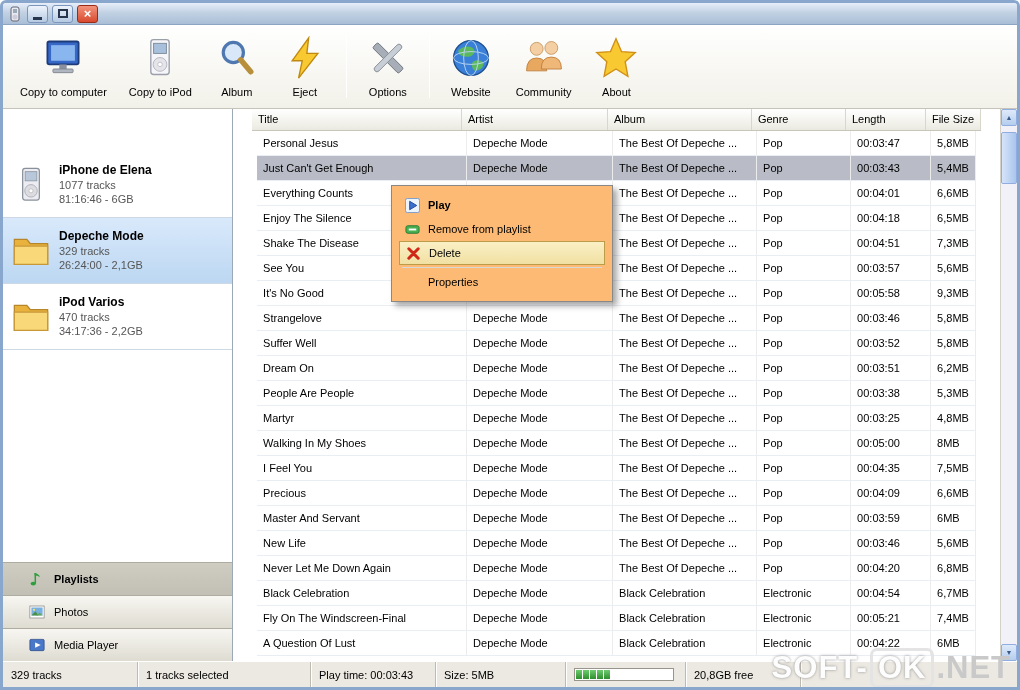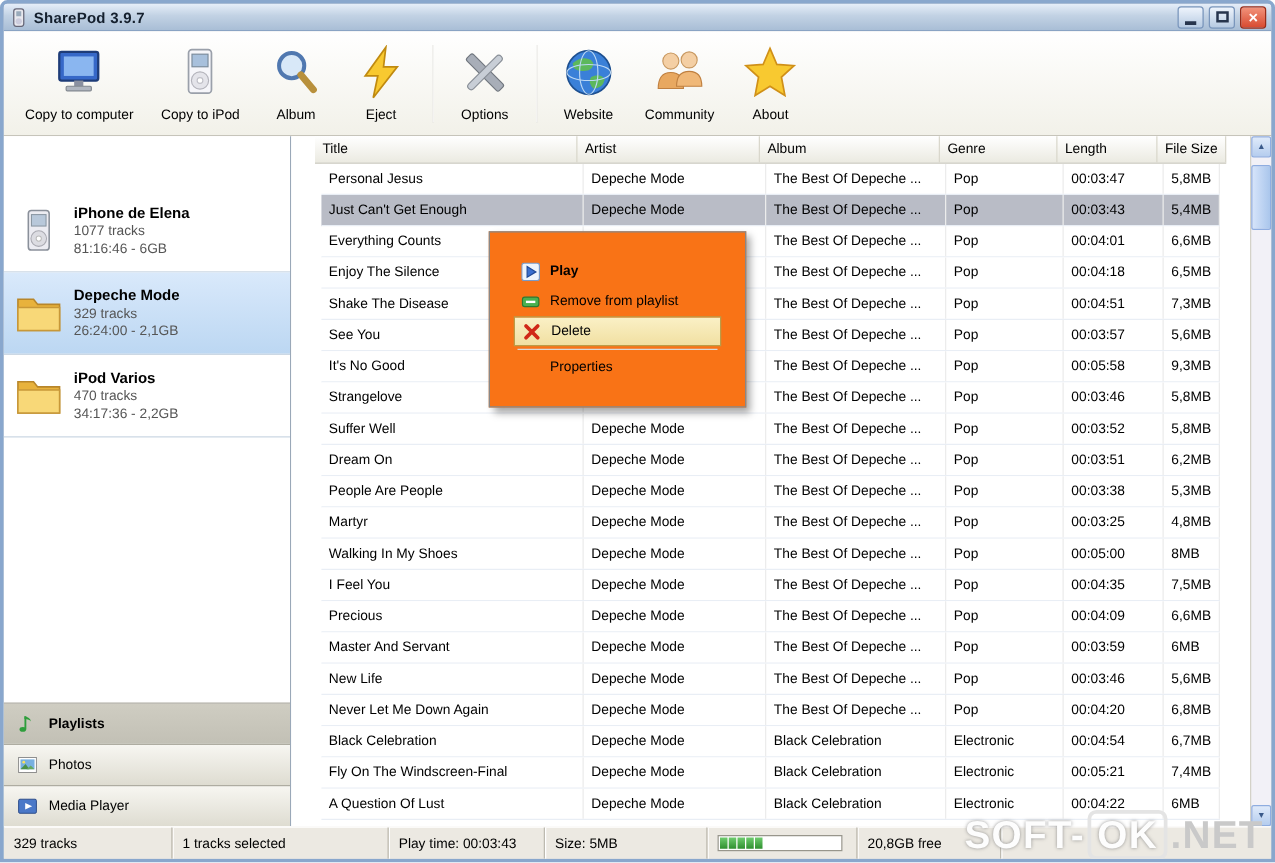--- a/index.html
+++ b/index.html
@@ -42,21 +42,21 @@
   .device.selected { background:linear-gradient(#d9e9fb,#bcd7f2); }
   .dicon { width:40px; height:40px; flex:0 0 40px; }
   .dicon svg { width:40px; height:40px; }
   .dname { font-size:12px; font-weight:bold; color:#000; margin-bottom:2px; }
   .dsub { font-size:11px; color:#555; line-height:1.25; }
   .side-spacer { flex:1; }
 
   .navlist { display:flex; flex-direction:column; }
   .nav-item { height:33px; flex:0 0 33px; background:linear-gradient(#f7f6f1,#dedcd1);
               border-top:1px solid #aeaca1; display:flex; align-items:center; gap:8px;
-              padding:0 10px; font-size:11px; color:#000; }
+              padding:0 25px; font-size:11px; color:#000; }
   .nav-item.selected { background:linear-gradient(#cfcdc2,#c2c0b5); font-weight:bold; }
   .nicon { width:18px; height:18px; display:inline-flex; }
   .nicon svg { width:18px; height:18px; }
 
   
   .tablewrap { flex:1; min-width:0; background:#fff; display:flex; flex-direction:column;align-items:center; }
   .thead { height:22px; flex:0 0 22px; display:flex; background:linear-gradient(#ffffff,#ebeae1);
            border-bottom:1px solid #c8c6ba; }
   .th { font-size:11px; color:#000; padding:4px 6px 0; border-right:1px solid #d9d7cc;
         white-space:nowrap; overflow:hidden; }
@@ -89,22 +89,22 @@
             border-right:1px solid #bdbab0; box-shadow:1px 0 0 #fff; white-space:nowrap; }
   .w1 { width:135px; } .w2 { width:173px; } .w3 { width:125px; } .w4 { width:130px; }
   .w5 { width:120px; } .w6 { width:115px; }
   .sfill { flex:1; border-right:none; box-shadow:none; }
   .pbar { width:100px; height:13px; border:1px solid #98968c; background:#fff;
           display:flex; gap:1px; padding:1px; }
   .pblock { width:6px; height:9px; background:transparent; }
   .pblock.fill { background:linear-gradient(#6ecc6e,#2e8f2e); }
 
   
-  .ctxmenu { position:absolute; left:388px; top:182px; width:206px; background:#f97316;
-             border:1px solid #888; box-shadow:4px 4px 6px rgba(0,0,0,.35); padding:19px; z-index:40; }
+  .ctxmenu { position:absolute; left:388px; top:182px; width:222px; background:#fdba74;
+             border:1px solid #888; box-shadow:4px 4px 6px rgba(0,0,0,.35); padding:7px; z-index:40; }
   .mi { height:24px; display:flex; align-items:center; gap:7px; padding:0 5px; font-size:11px; color:#000; }
   .mi.bold { font-weight:bold; }
   .mi.hl { background:linear-gradient(#faf0c6,#f1e0a2); border:1px solid #bb9c48; }
   .micon { width:17px; height:16px; flex:0 0 17px; display:flex; align-items:center; justify-content:center; }
   .micon svg { width:15px; height:15px; }
   .msep { height:1px; background:#d8d8d8; margin:2px 3px; }
 
   
   .watermark { position:absolute; right:6px; bottom:-1px; z-index:60; display:flex; align-items:center;
                font-size:31px; font-weight:bold; letter-spacing:1px; color:#fdfdfd;
@@ -118,21 +118,20 @@
 <div class="window">
 
   <div class="titlebar">
     <span class="win-icon">
         <svg viewBox="0 0 16 16">
           <rect x="4" y="1" width="8" height="14" rx="2" fill="#e8e8ee" stroke="#667"></rect>
           <rect x="6" y="3" width="4" height="4" fill="#9ab"></rect>
           <circle cx="8" cy="11" r="2.5" fill="#ccd"></circle>
         </svg>
       </span>
-    <span class="title-text">SharePod 3.9.7</span>
     <span class="tb-btn">
         <span class="g-min"></span>
       </span>
     <span class="tb-btn">
         <span class="g-max"></span>
       </span>
     <span class="tb-btn close">×</span>
   </div>
 
   <div class="toolbar">

